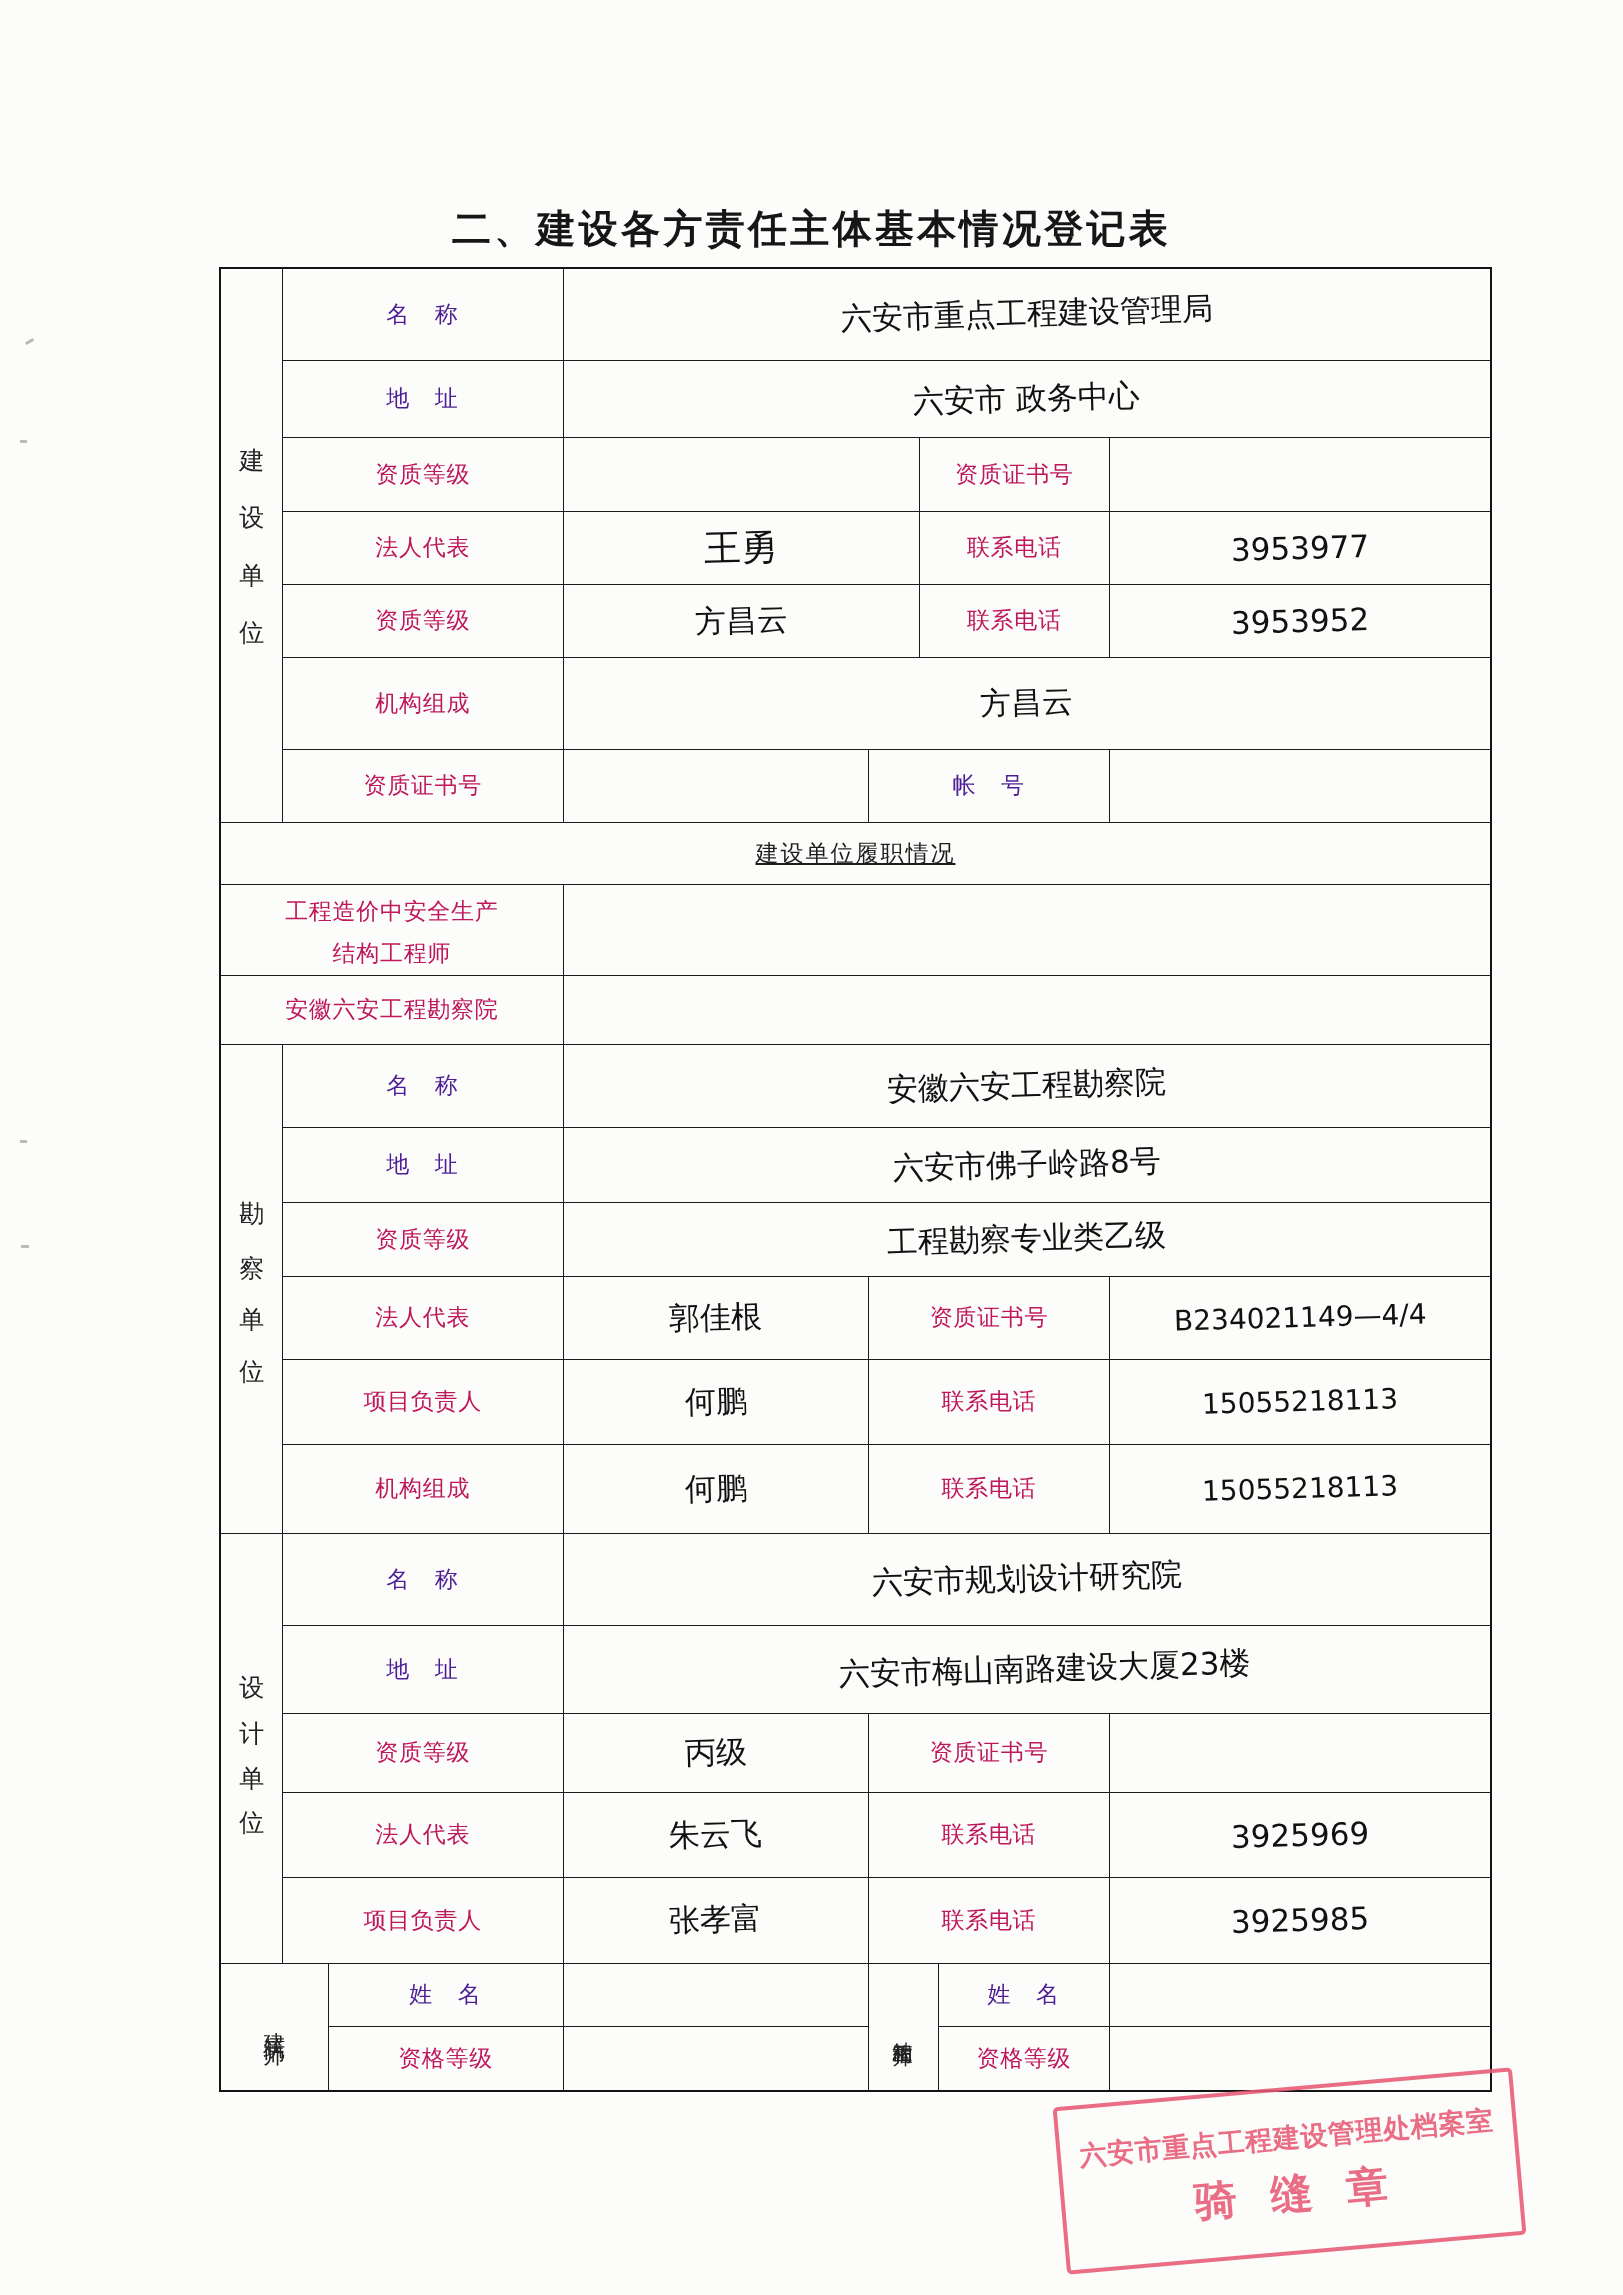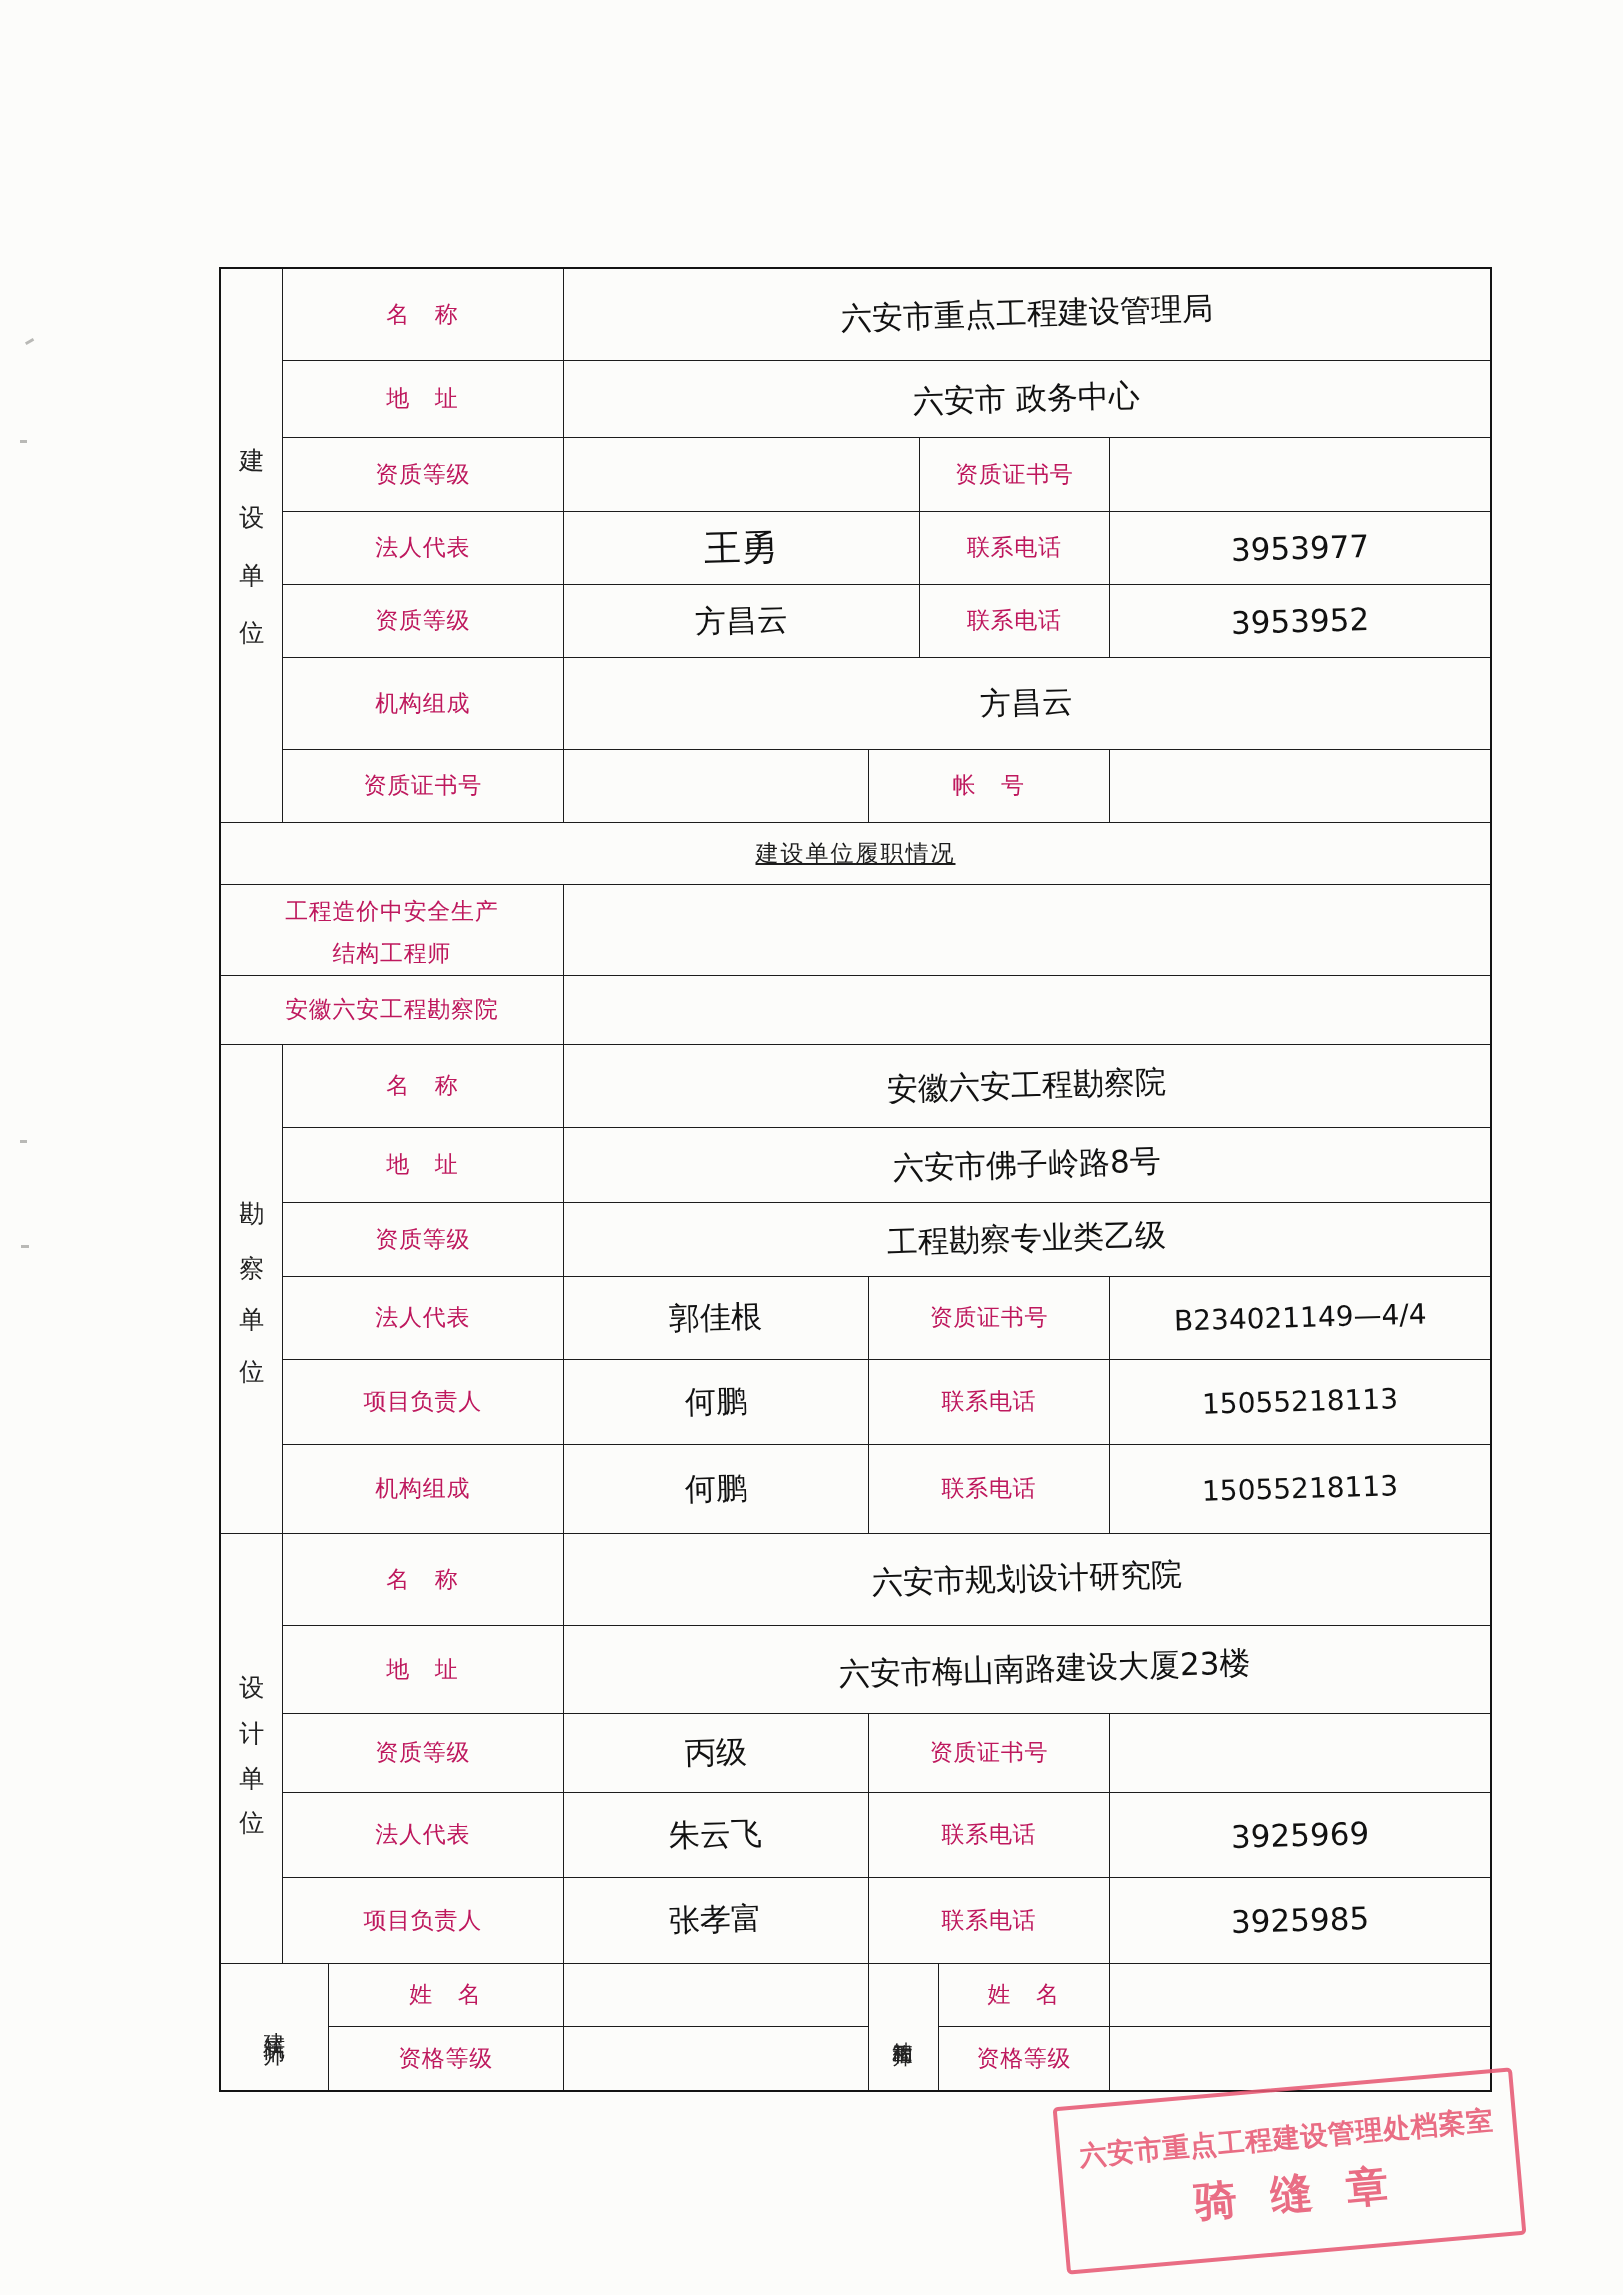--- a/index.html
+++ b/index.html
@@ -31,21 +31,21 @@
     border:2.6px solid #141414;
   }
   table.form td{
     border:1.3px solid #1c1c1c;
     padding:0 3.9px;
     vertical-align:middle;
     text-align:center;
     font-size:23px;
     overflow:hidden;
   }
-  td.lb{ letter-spacing:1.3px; color:#be185d; }
+  td.lb{ letter-spacing:1.3px; color:#4c1d95; }
   td.lb2{ letter-spacing:0.7px; color:#be185d; }
   td.vert{ vertical-align:middle; text-align:center; }
   .vtext{
     writing-mode:vertical-rl;
     text-orientation:upright;
     display:inline-block;
     font-size:25px;
     color:#222;
     line-height:1.1;
   }
@@ -80,20 +80,21 @@
   }
   .stamp-line1{ font-size:27px; letter-spacing:0.7px; white-space:nowrap; font-weight:bold; }
   .stamp-line2{ font-size:42px; font-weight:bold; letter-spacing:34px; padding-left:34px; white-space:nowrap; }
   .scan-mark{ position:absolute; background:#b9b9b6; }
 </style>
 </head>
 <body>
 
 <div class="page">
 
+  <h1 class="title">二、建设各方责任主体基本情况登记表</h1>
 
   <table class="form">
     <colgroup>
       <col style="width:4.9%">
         <col style="width:3.6%">
         <col style="width:18.5%">
         <col style="width:24%">
       <col style="width:4%">
         <col style="width:1.5%">
         <col style="width:13.5%">

